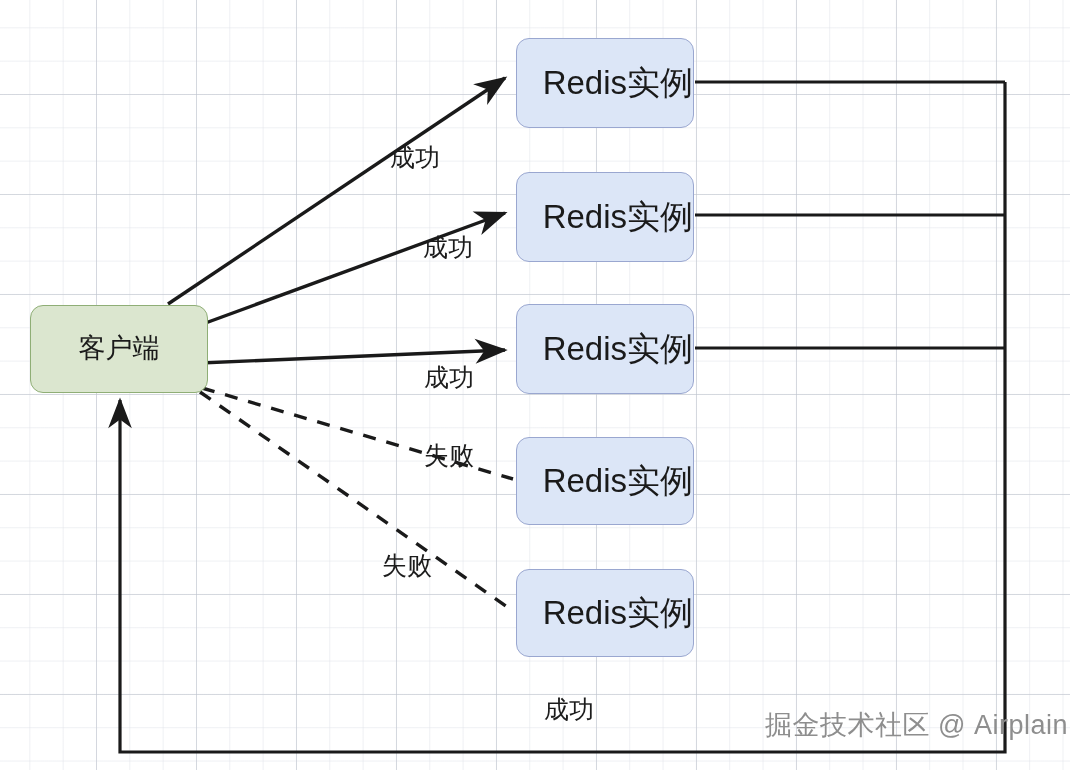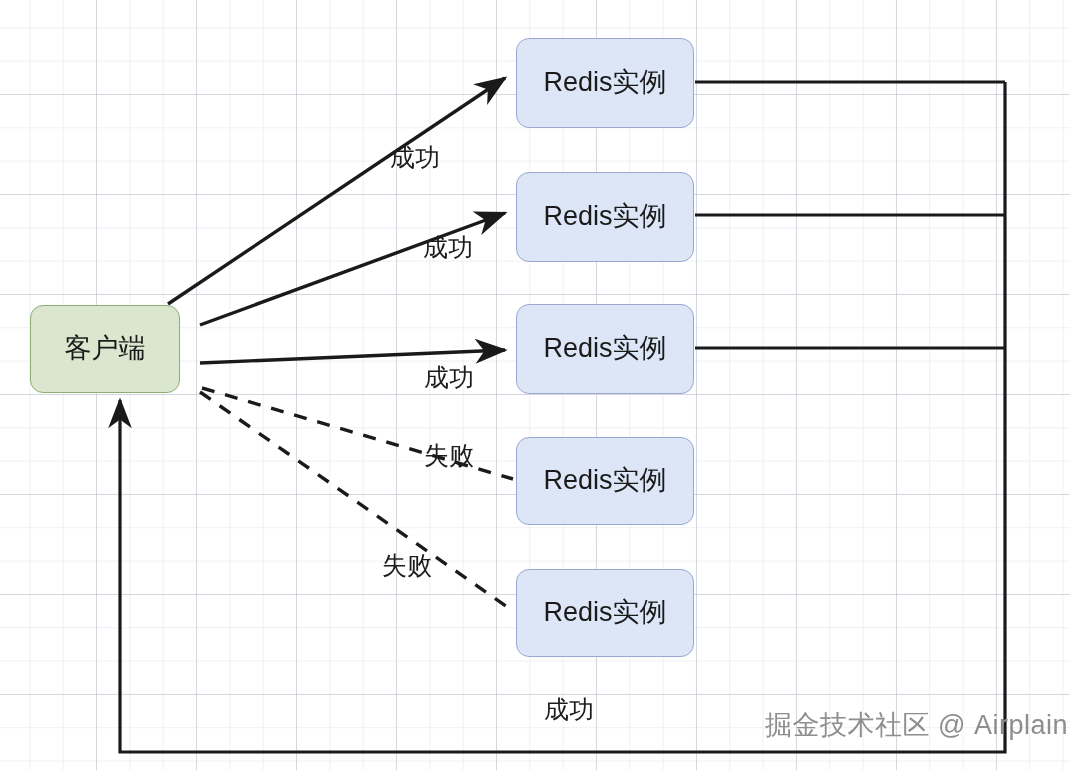--- a/index.html
+++ b/index.html
@@ -47,21 +47,22 @@
     border-width: 1.4px;
     border-style: solid;
     text-align: center;
     line-height: 1.1;
     white-space: nowrap;
   }
   .node-redis {
     background: #dce6f7;
     border-color: #9aa7d0;
     color: #1a1a1a;
-    font-size: 27px;
+    font-size: 33px;
+    justify-content: flex-end;
   }
   .node-client {
     background: #dbe6cf;
     border-color: #8fae76;
     color: #1a1a1a;
     font-size: 27px;
   }
   .edge-label {
     position: absolute;
     font-size: 25px;
@@ -103,21 +104,21 @@
 
     <path d="M695,82 L1005,82" fill="none" stroke="#1a1a1a" stroke-width="3"></path>
 
     <path d="M695,215 L1005,215" fill="none" stroke="#1a1a1a" stroke-width="3"></path>
 
     <path d="M695,348 L1005,348" fill="none" stroke="#1a1a1a" stroke-width="3"></path>
 
     <path d="M1005,82 L1005,752 L120,752 L120,400" fill="none" stroke="#1a1a1a" stroke-width="3.2" marker-end="url(#arrowEnd)" stroke-linejoin="miter"></path>
   </svg>
 
-  <div class="node node-client" style="left:30px; top:305px; width:150px; height:88px;">
+  <div class="node node-client" style="left:30px; top:305px; width:178px; height:88px;">
     <span>客户端</span>
   </div>
 
   <div class="node node-redis" style="left:516px; top:38px; width:178px; height:90px;">
     <span>Redis实例</span>
   </div>
 
   <div class="node node-redis" style="left:516px; top:172px; width:178px; height:90px;">
     <span>Redis实例</span>
   </div>

